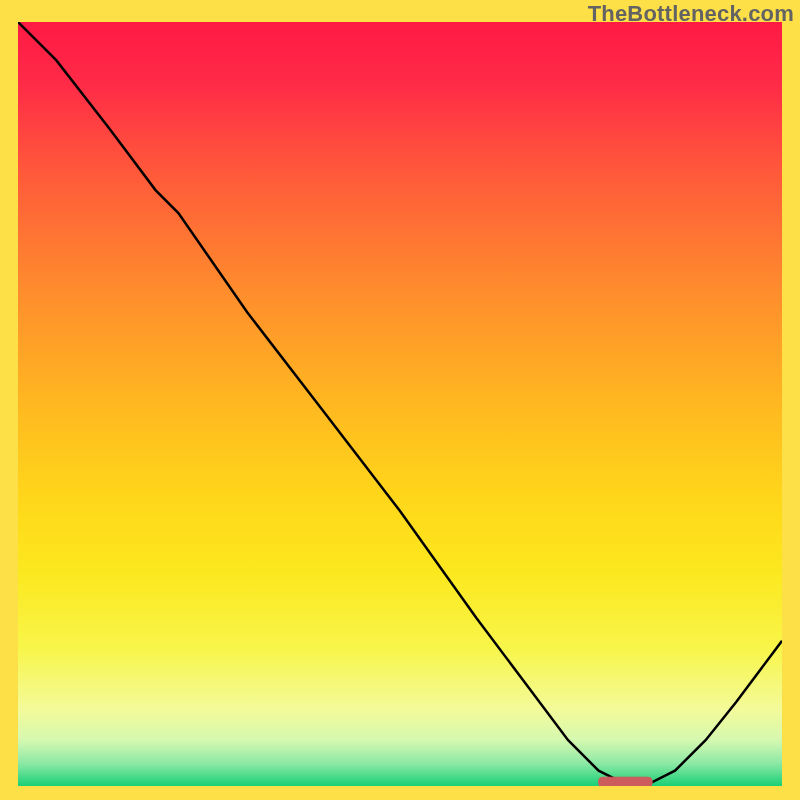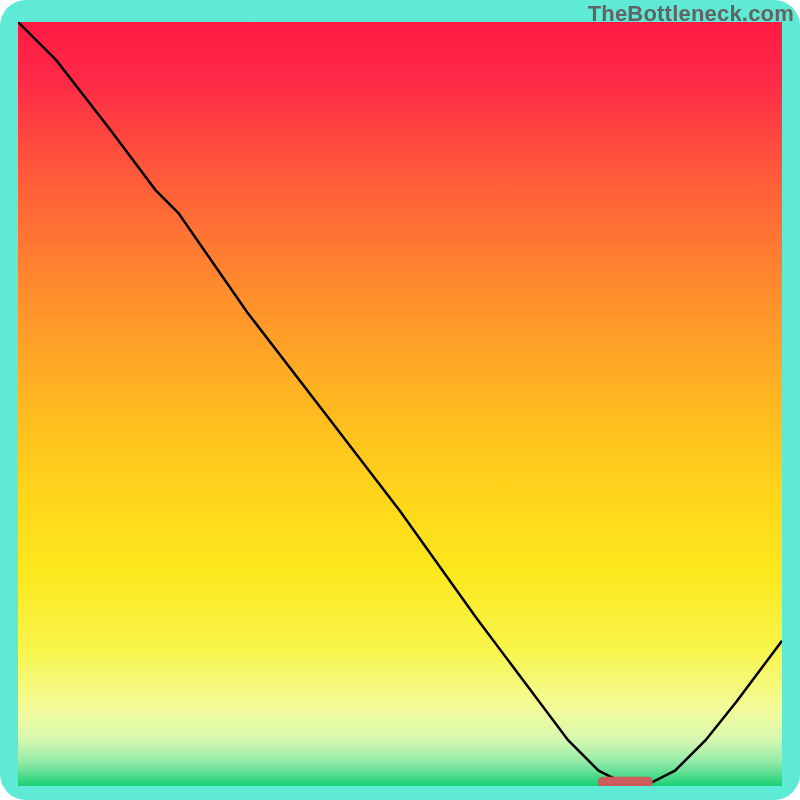--- a/index.html
+++ b/index.html
@@ -7,22 +7,21 @@
     padding: 0;
     width: 800px;
     height: 800px;
     overflow: hidden;
     background: #fff;
   }
   .frame {
     position: relative;
     width: 800px;
     height: 800px;
-    background: #5eead4;
-    border-radius: 26px;
+    background: #fde047;
   }
   .watermark {
     position: absolute;
     top: 1px;
     right: 6px;
     font-family: Arial, Helvetica, sans-serif;
     font-size: 22px;
     font-weight: bold;
     color: #636363;
     letter-spacing: 0.2px;

